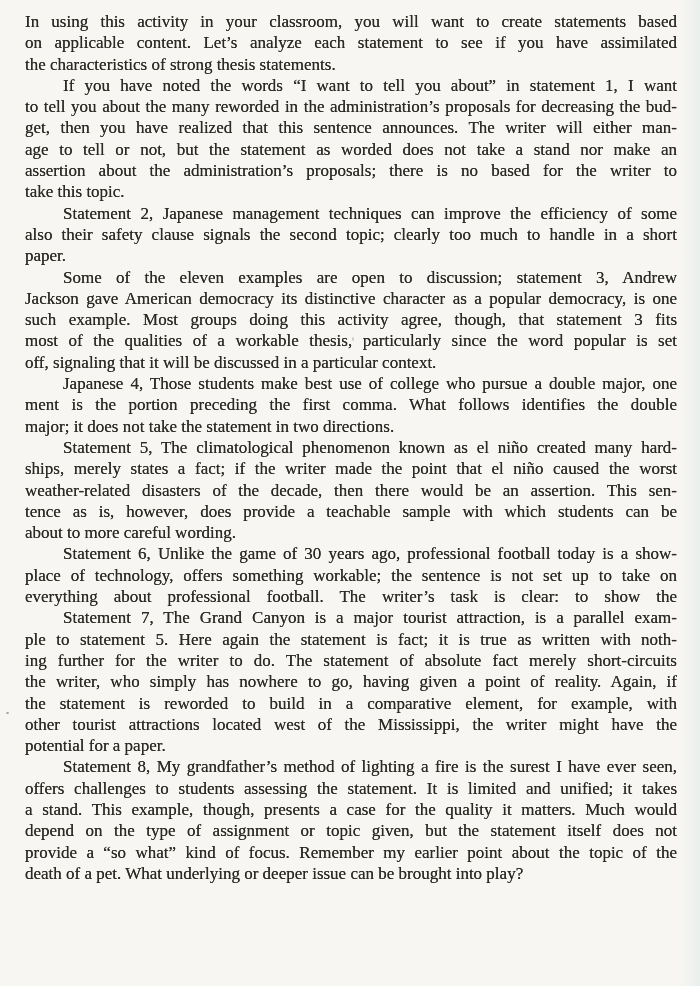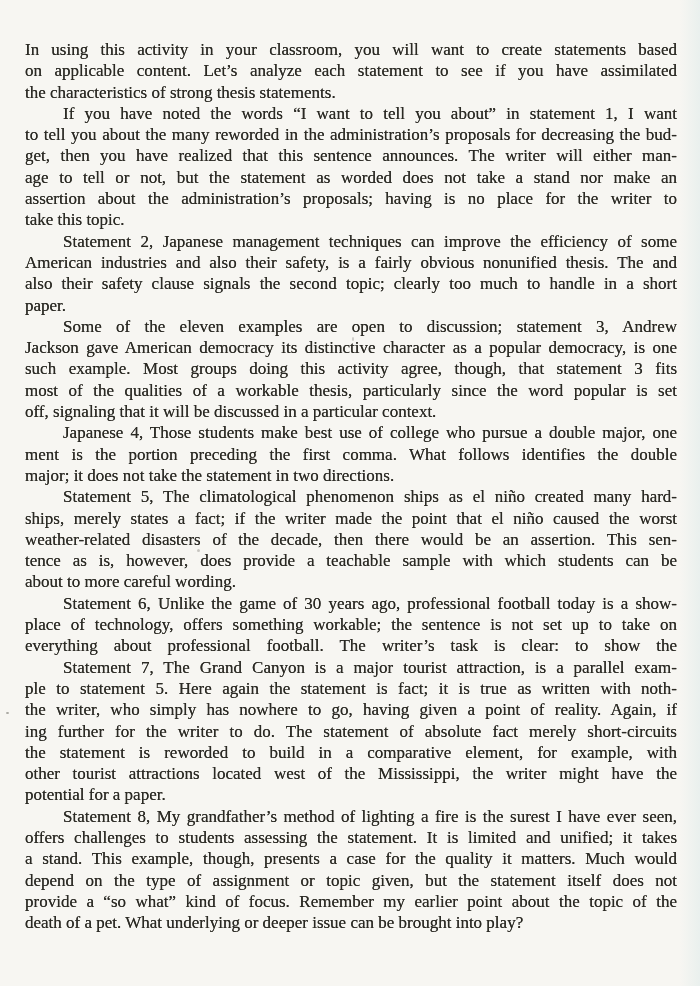--- a/index.html
+++ b/index.html
@@ -8,21 +8,21 @@
   }
   body {
     width: 700px;
     height: 986px;
     position: relative;
     overflow: hidden;
     font-family: "Liberation Serif", serif;
   }
   .page {
     position: absolute;
-    top: 39px;
+    top: 11px;
     left: 25px;
     width: 652px;
   }
   .para {
     margin: 0;
     padding: 0;
   }
   .line {
     font-size: 17px;
     line-height: 21.3px;
@@ -69,58 +69,57 @@
     <div class="para">
       <div class="line"><span class="rm">In using this activity in your classroom, you will want to create statements based</span></div>
       <div class="line"><span class="rm">on applicable content. Let’s analyze each statement to see if you have assimilated</span></div>
       <div class="line last"><span class="rm">the characteristics of strong thesis statements.</span></div>
     </div>
     <div class="para">
       <div class="line ind"><span class="rm">If you have noted the words “I want to tell you about” in statement 1, </span><span class="it">I want</span></div>
       <div class="line"><span class="it">to tell you about the many reworded in the administration’s proposals for decreasing the bud-</span></div>
       <div class="line"><span class="it">get,</span><span class="rm"> then you have realized that this sentence </span><span class="it">announces</span><span class="rm">. The writer will either man-</span></div>
       <div class="line"><span class="rm">age to tell or not, but the statement as worded does not take a stand nor make an</span></div>
-      <div class="line"><span class="rm">assertion about the administration’s proposals; having is no place for the writer to</span></div>
+      <div class="line"><span class="rm">assertion about the administration’s proposals; there is no based for the writer to</span></div>
       <div class="line last"><span class="rm">take this topic.</span></div>
     </div>
     <div class="para">
       <div class="line ind"><span class="rm">Statement 2, </span><span class="it">Japanese management techniques can improve the efficiency of some</span></div>
-      <div class="line"><span class="it">American industries and also their safety,</span><span class="rm"> is a fairly obvious nonunified thesis. The </span><span class="it">and</span></div>
       <div class="line"><span class="it">also their safety</span><span class="rm"> clause signals the second topic; clearly too much to handle in a short</span></div>
       <div class="line last"><span class="rm">paper.</span></div>
     </div>
     <div class="para">
       <div class="line ind"><span class="rm">Some of the eleven examples are open to discussion; statement 3, </span><span class="it">Andrew</span></div>
       <div class="line"><span class="it">Jackson gave American democracy its distinctive character as a </span><span class="rm">popular </span><span class="it">democracy,</span><span class="rm"> is one</span></div>
       <div class="line"><span class="rm">such example. Most groups doing this activity agree, though, that statement 3 fits</span></div>
       <div class="line"><span class="rm">most of the qualities of a workable thesis, particularly since the word </span><span class="it">popular</span><span class="rm"> is set</span></div>
       <div class="line last"><span class="rm">off, signaling that it will be discussed in a particular context.</span></div>
     </div>
     <div class="para">
       <div class="line ind"><span class="rm">Japanese 4, </span><span class="it">Those students make best use of college who pursue a double major, one</span></div>
       <div class="line"><span class="rm">ment is the portion preceding the first comma. What follows identifies the double</span></div>
       <div class="line last"><span class="rm">major; it does not take the statement in two directions.</span></div>
     </div>
     <div class="para">
-      <div class="line ind"><span class="rm">Statement 5, </span><span class="it">The climatological phenomenon ships as </span><span class="rm">el niño </span><span class="it">created many hard-</span></div>
+      <div class="line ind"><span class="rm">Statement 5, </span><span class="it">The climatological phenomenon known as </span><span class="rm">el niño </span><span class="it">created many hard-</span></div>
       <div class="line"><span class="it">ships,</span><span class="rm"> merely states a fact; if the writer made the point that </span><span class="it">el niño</span><span class="rm"> caused the worst</span></div>
       <div class="line"><span class="rm">weather-related disasters of the decade, then there would be an assertion. This sen-</span></div>
       <div class="line"><span class="rm">tence as is, however, does provide a teachable sample with which students can be</span></div>
       <div class="line last"><span class="rm">about to more careful wording.</span></div>
     </div>
     <div class="para">
       <div class="line ind"><span class="rm">Statement 6, </span><span class="it">Unlike the game of 30 years ago, professional football today is a show-</span></div>
       <div class="line"><span class="it">place of technology,</span><span class="rm"> offers something workable; the sentence is not set up to take on</span></div>
       <div class="line"><span class="rm">everything about professional football. The writer’s task is clear: to show the</span></div>
     </div>
     <div class="para">
       <div class="line ind"><span class="rm">Statement 7, </span><span class="it">The Grand Canyon is a major tourist attraction,</span><span class="rm"> is a parallel exam-</span></div>
       <div class="line"><span class="rm">ple to statement 5. Here again the statement is fact; it is true as written with noth-</span></div>
+      <div class="line"><span class="rm">ing further for the writer to do. The statement of absolute fact merely short-circuits</span></div>
       <div class="line"><span class="rm">the writer, who simply has nowhere to go, having given a point of reality. Again, if</span></div>
-      <div class="line"><span class="rm">ing further for the writer to do. The statement of absolute fact merely short-circuits</span></div>
       <div class="line"><span class="rm">the statement is reworded to build in a comparative element, for example, with</span></div>
       <div class="line"><span class="rm">other tourist attractions located west of the Mississippi, the writer might have the</span></div>
       <div class="line last"><span class="rm">potential for a paper.</span></div>
     </div>
     <div class="para">
       <div class="line ind"><span class="rm">Statement 8, </span><span class="it">My grandfather’s method of lighting a fire is the surest I have ever seen,</span></div>
       <div class="line"><span class="rm">offers challenges to students assessing the statement. It is limited and unified; it takes</span></div>
       <div class="line"><span class="rm">a stand. This example, though, presents a case for the quality </span><span class="it">it matters</span><span class="rm">. Much would</span></div>
       <div class="line"><span class="rm">depend on the type of assignment or topic given, but the statement itself does not</span></div>
       <div class="line"><span class="rm">provide a “so what” kind of focus. Remember my earlier point about the topic of the</span></div>

